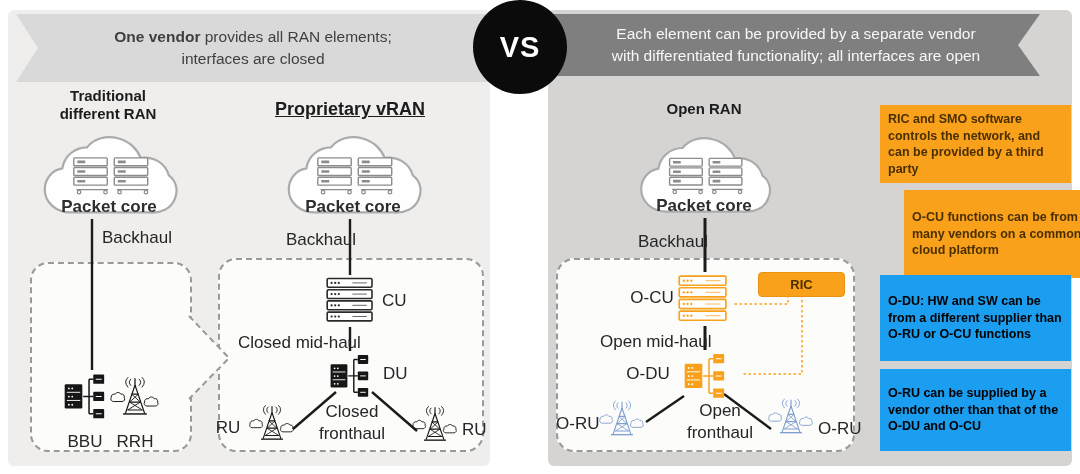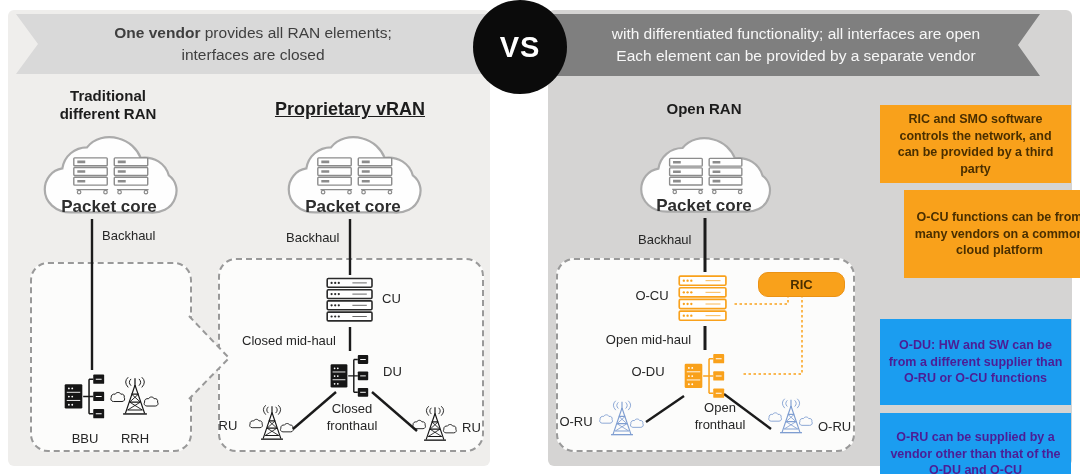--- a/index.html
+++ b/index.html
@@ -7,21 +7,21 @@
     position:relative;width:1080px;height:474px;background:#fff;overflow:hidden;
     font-family:"Liberation Sans",sans-serif;color:#262626;
   }
   .panel{position:absolute;border-radius:6px;}
   .panel-left{left:8px;top:10px;width:482px;height:456px;background:#EFEEEC;}
   .panel-right{left:548px;top:10px;width:524px;height:456px;background:#D5D4D3;}
 
   .banner{position:absolute;display:flex;flex-direction:column;justify-content:center;
     text-align:center;font-size:15.5px;line-height:1.4;
     filter:drop-shadow(2px 3px 2px rgba(0,0,0,0.28));}
-  .banner-left{left:16px;top:14px;width:474px;height:60px;background:#D9D9D9;color:#3F3F3F;
+  .banner-left{left:16px;top:14px;width:474px;height:68px;background:#D9D9D9;color:#3F3F3F;
     clip-path:polygon(0 0,100% 0,100% 100%,0 100%,22px 50%);}
   .banner-right{left:552px;top:14px;width:488px;height:62px;background:#7F7F7F;color:#F7F7F7;
     clip-path:polygon(0 0,100% 0,calc(100% - 22px) 50%,100% 100%,0 100%);}
   .banner b{font-weight:bold;}
 
   .vs-badge{position:absolute;left:473px;top:0px;width:94px;height:94px;border-radius:50%;
     background:#0B0B0B;color:#fff;display:flex;align-items:center;justify-content:center;
     font-size:29px;font-weight:bold;letter-spacing:1px;z-index:6;}
 
   .diagram-title{position:absolute;font-weight:bold;color:#1C1C1C;text-align:center;line-height:1.22;}
@@ -29,33 +29,33 @@
   .t-vran{left:250px;top:99px;width:200px;font-size:18px;text-decoration:underline;}
   .t-open{left:626px;top:100px;width:156px;font-size:15px;}
 
   .dashed-box{position:absolute;border:2px dashed #999;border-radius:18px;background:#FCFCFB;z-index:1;}
   .box-trad{left:30px;top:262px;width:158px;height:186px;}
   .box-vran{left:218px;top:258px;width:262px;height:190px;}
   .box-open{left:556px;top:258px;width:295px;height:190px;}
 
   .overlay{position:absolute;left:0;top:0;z-index:3;pointer-events:none;}
   .icon{position:absolute;z-index:4;}
-  .label{position:absolute;z-index:5;font-size:13px;color:#262626;white-space:nowrap;}
+  .label{position:absolute;z-index:5;font-size:17px;color:#262626;white-space:nowrap;}
   .label.ctr{text-align:center;white-space:normal;line-height:1.3;}
   .label.rt{text-align:center;}
   .pc-label{position:absolute;z-index:5;font-size:17px;font-weight:600;color:#2E2E2E;text-align:center;}
 
   .ric-box{position:absolute;left:758px;top:272px;width:85px;height:23px;background:#F9A11B;
-    border:1px solid #EB9214;border-radius:10px;display:flex;align-items:center;justify-content:center;
+    border:1px solid #EB9214;border-radius:4px;display:flex;align-items:center;justify-content:center;
     font-size:13px;font-weight:bold;color:#4A2F00;z-index:5;}
 
   .info-box{position:absolute;left:880px;width:191px;display:flex;align-items:center;justify-content:center;
-    text-align:center;font-size:12.5px;font-weight:600;line-height:1.32;padding:4px 8px;box-sizing:border-box;z-index:2;}
+    text-align:left;font-size:12.5px;font-weight:600;line-height:1.32;padding:4px 8px;box-sizing:border-box;z-index:2;}
   .info-orange{background:#F9A11B;color:#4A2F00;}
-  .info-blue{background:#1B9DF0;color:#4c1d95;margin-top:44px;}
+  .info-blue{background:#1B9DF0;color:#000000;}
   .ib1{top:105px;height:78px;}
   .ib2{top:190px;height:88px;margin-left:24px;}
   .ib3{top:275px;height:86px;}
   .ib4{top:369px;height:82px;}
 </style>
 </head>
 <body>
 
 <svg width="0" height="0" style="position:absolute" aria-hidden="true">
   <defs>
@@ -165,22 +165,22 @@
     <path d="M724 394 L771 429" stroke="#1B1B1B" stroke-width="2.4"></path>
     <path d="M788 295 V304 H733" stroke="#F9A11B" stroke-width="1.5" stroke-dasharray="2.5 2.5" fill="none"></path>
     <path d="M802 295 V374 H741" stroke="#F9A11B" stroke-width="1.5" stroke-dasharray="2.5 2.5" fill="none"></path>
   </svg>
 
   <div class="banner banner-left">
     <div><b>One vendor</b><span> provides all RAN elements;</span></div>
     <div>interfaces are closed</div>
   </div>
   <div class="banner banner-right">
+    <div>Each element can be provided by a separate vendor</div>
     <div>with differentiated functionality; all interfaces are open</div>
-    <div>Each element can be provided by a separate vendor</div>
   </div>
 
   <div class="vs-badge">VS</div>
 
   <div class="diagram-title t-trad">
     <div>Traditional</div>
     <div>different RAN</div>
   </div>
   <div class="diagram-title t-vran">Proprietary vRAN</div>
   <div class="diagram-title t-open">Open RAN</div>

